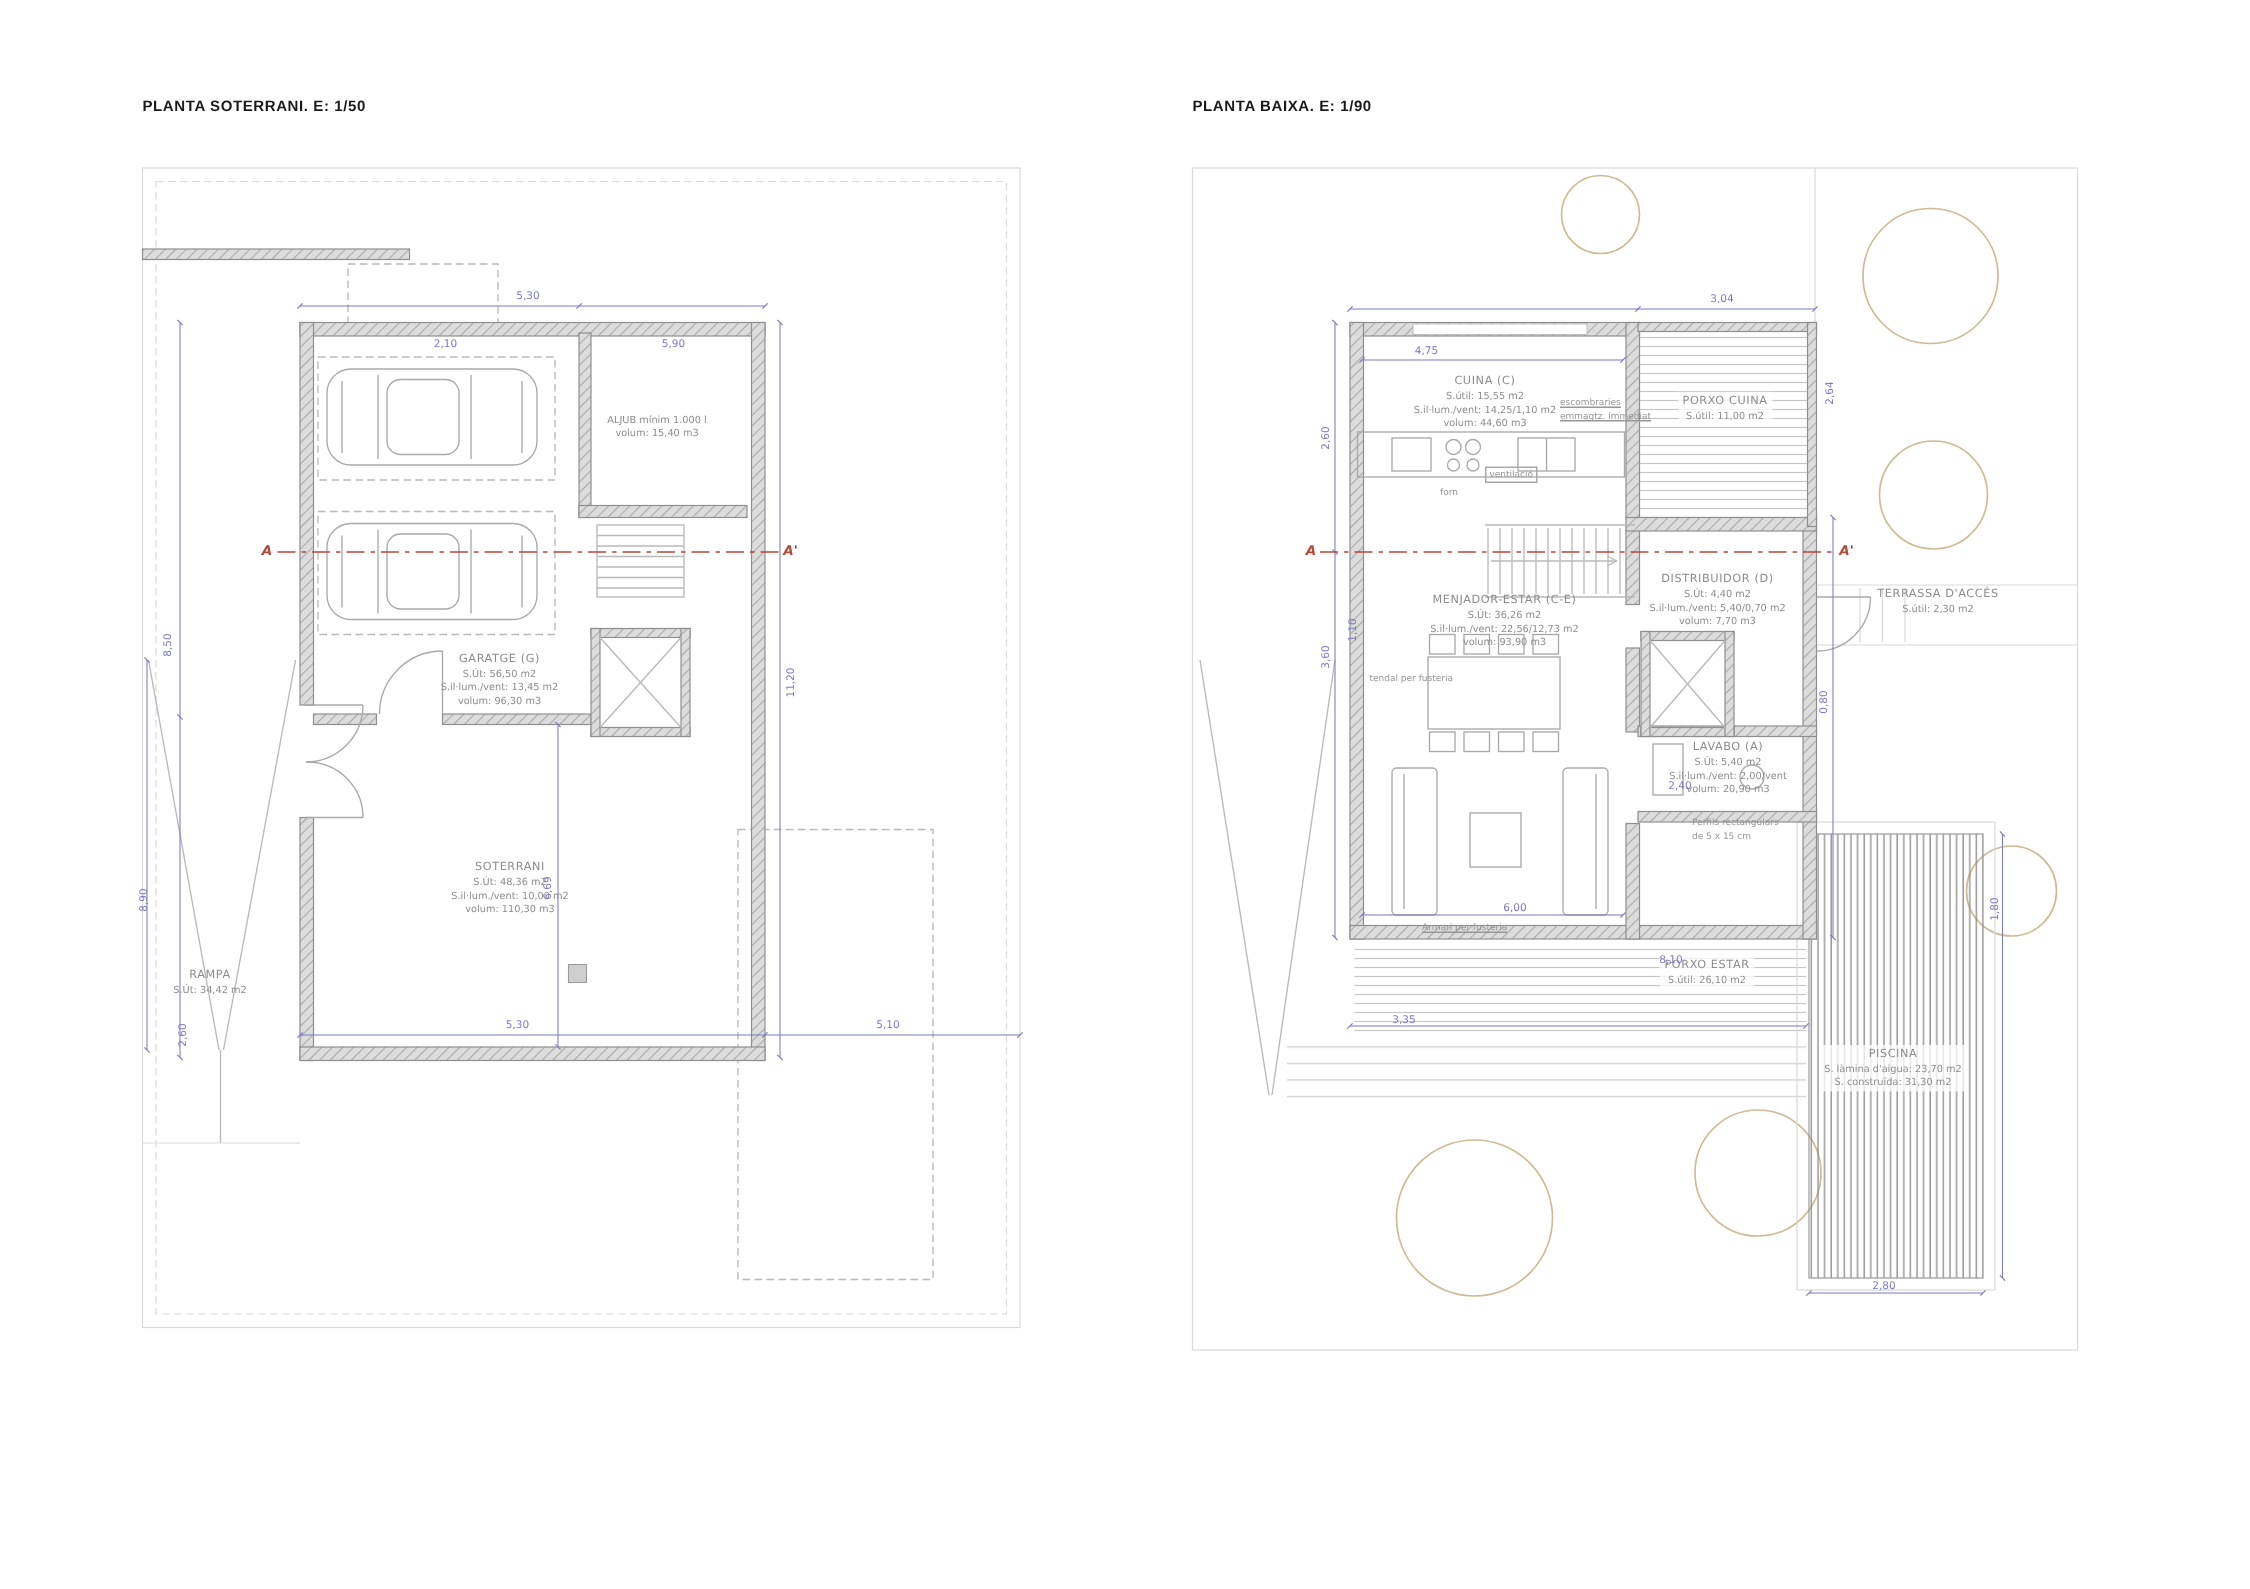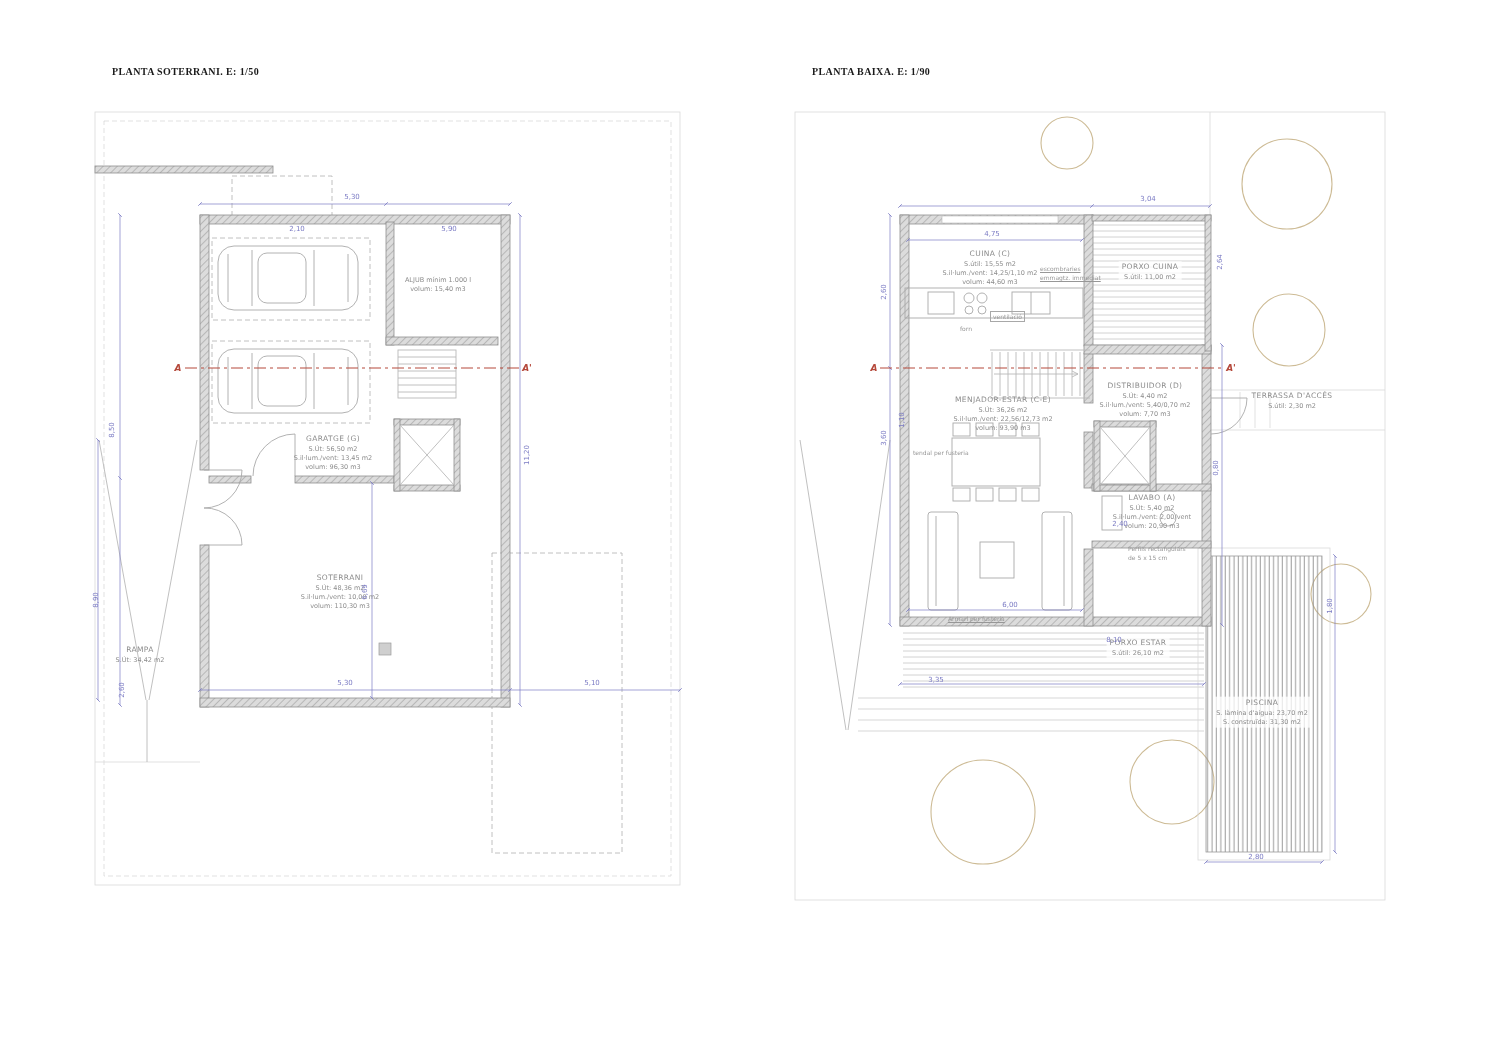--- a/index.html
+++ b/index.html
@@ -11,22 +11,22 @@
   svg{position:absolute;left:0;top:0}
   .pl{stroke:var(--c-line,#b9b9b9);fill:none;stroke-width:.9}
   .pll{stroke:var(--c-line_light,#d9d9d9);fill:none;stroke-width:.8}
   .dsh{stroke-dasharray:5 3}
   .wall{fill:url(#hatch);stroke:var(--c-wall_edge,#8f8f8f);stroke-width:.8}
   .fur{stroke:var(--c-furniture,#a9a9a9);fill:none;stroke-width:.9}
   .dimln{stroke:var(--c-dimension,#7b7bc4);stroke-width:.7;fill:none}
   .secln{stroke:var(--c-section,#b5483a);stroke-width:1;stroke-dasharray:12 4 3 4;fill:none}
   .tree{stroke:var(--c-tree,#cdbb95);fill:none;stroke-width:1.1}
   .plan-title{
-    position:absolute;font-family:Liberation Serif, serif;font-weight:bold;
-    font-size:10px;letter-spacing:.4px;color:var(--c-title,#1a1a1a);white-space:nowrap;margin-left:17px;
+    position:absolute;font-family:Liberation Sans, sans-serif;font-weight:bold;
+    font-size:10px;letter-spacing:.4px;color:var(--c-title,#1a1a1a);white-space:nowrap;
   }
   .room-label{
     position:absolute;transform:translate(-50%,-50%);text-align:center;
     color:var(--c-label,#8c8c8c);font-size:6.5px;line-height:1.4;white-space:nowrap;
   }
   .room-label .rname{font-size:7.5px;letter-spacing:.4px}
   .room-label.onstripes{background:rgba(255,255,255,.75);padding:1px 3px}
   .dim{
     position:absolute;transform:translate(-50%,-50%);
     color:var(--c-dimension,#7b7bc4);font-size:7px;white-space:nowrap;
@@ -365,21 +365,21 @@
     <div class="dim v" style="left: 112px; top: 430px;">8,50</div>
     <div class="dim v" style="left: 96px; top: 600px;">8,90</div>
     <div class="dim v" style="left: 527px; top: 455px;">11,20</div>
     <div class="dim v" style="left: 365px; top: 592px;">6,69</div>
     <div class="dim v" style="left: 122px; top: 690px;">2,60</div>
     <div class="dim" style="left: 345px; top: 683px;">5,30</div>
     <div class="dim" style="left: 592px; top: 683px;">5,10</div>
   </div>
 <div>
     <div class="dim" style="left: 1148px; top: 199px;">3,04</div>
-    <div class="dim" style="left: 992px; top: 234px;">4,75</div>
+    <div class="dim" style="left: 951px; top: 234px;">4,75</div>
     <div class="dim v" style="left: 1220px; top: 262px;">2,64</div>
     <div class="dim v" style="left: 884px; top: 292px;">2,60</div>
     <div class="dim v" style="left: 884px; top: 438px;">3,60</div>
     <div class="dim v" style="left: 902px; top: 420px;">1,10</div>
     <div class="dim" style="left: 1010px; top: 605px;">6,00</div>
     <div class="dim" style="left: 1114px; top: 612px; margin-top: 28px;">8,10</div>
     <div class="dim" style="left: 936px; top: 680px;">3,35</div>
     <div class="dim" style="left: 1120px; top: 524px;">2,40</div>
     <div class="dim v" style="left: 1216px; top: 468px;">0,80</div>
     <div class="dim v" style="left: 1330px; top: 606px;">1,80</div>

